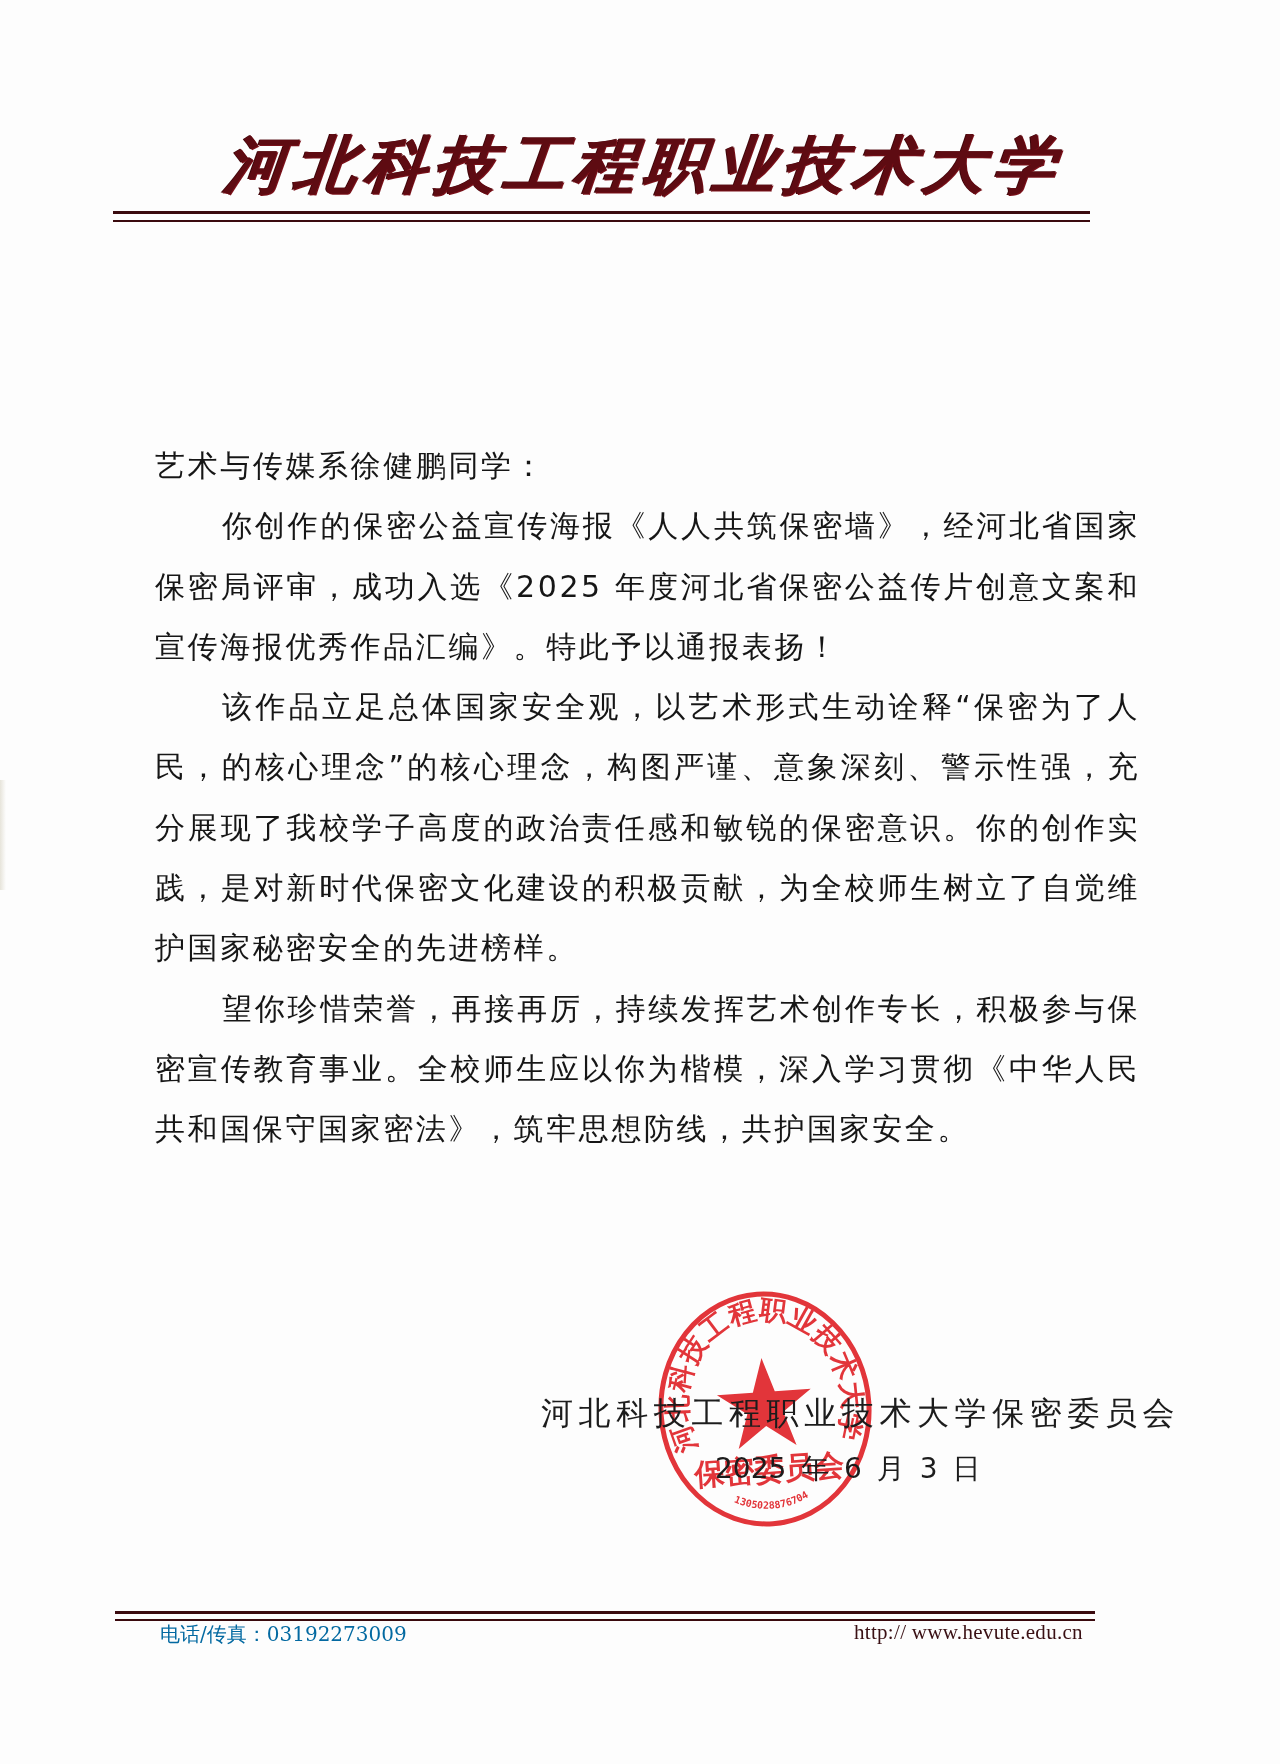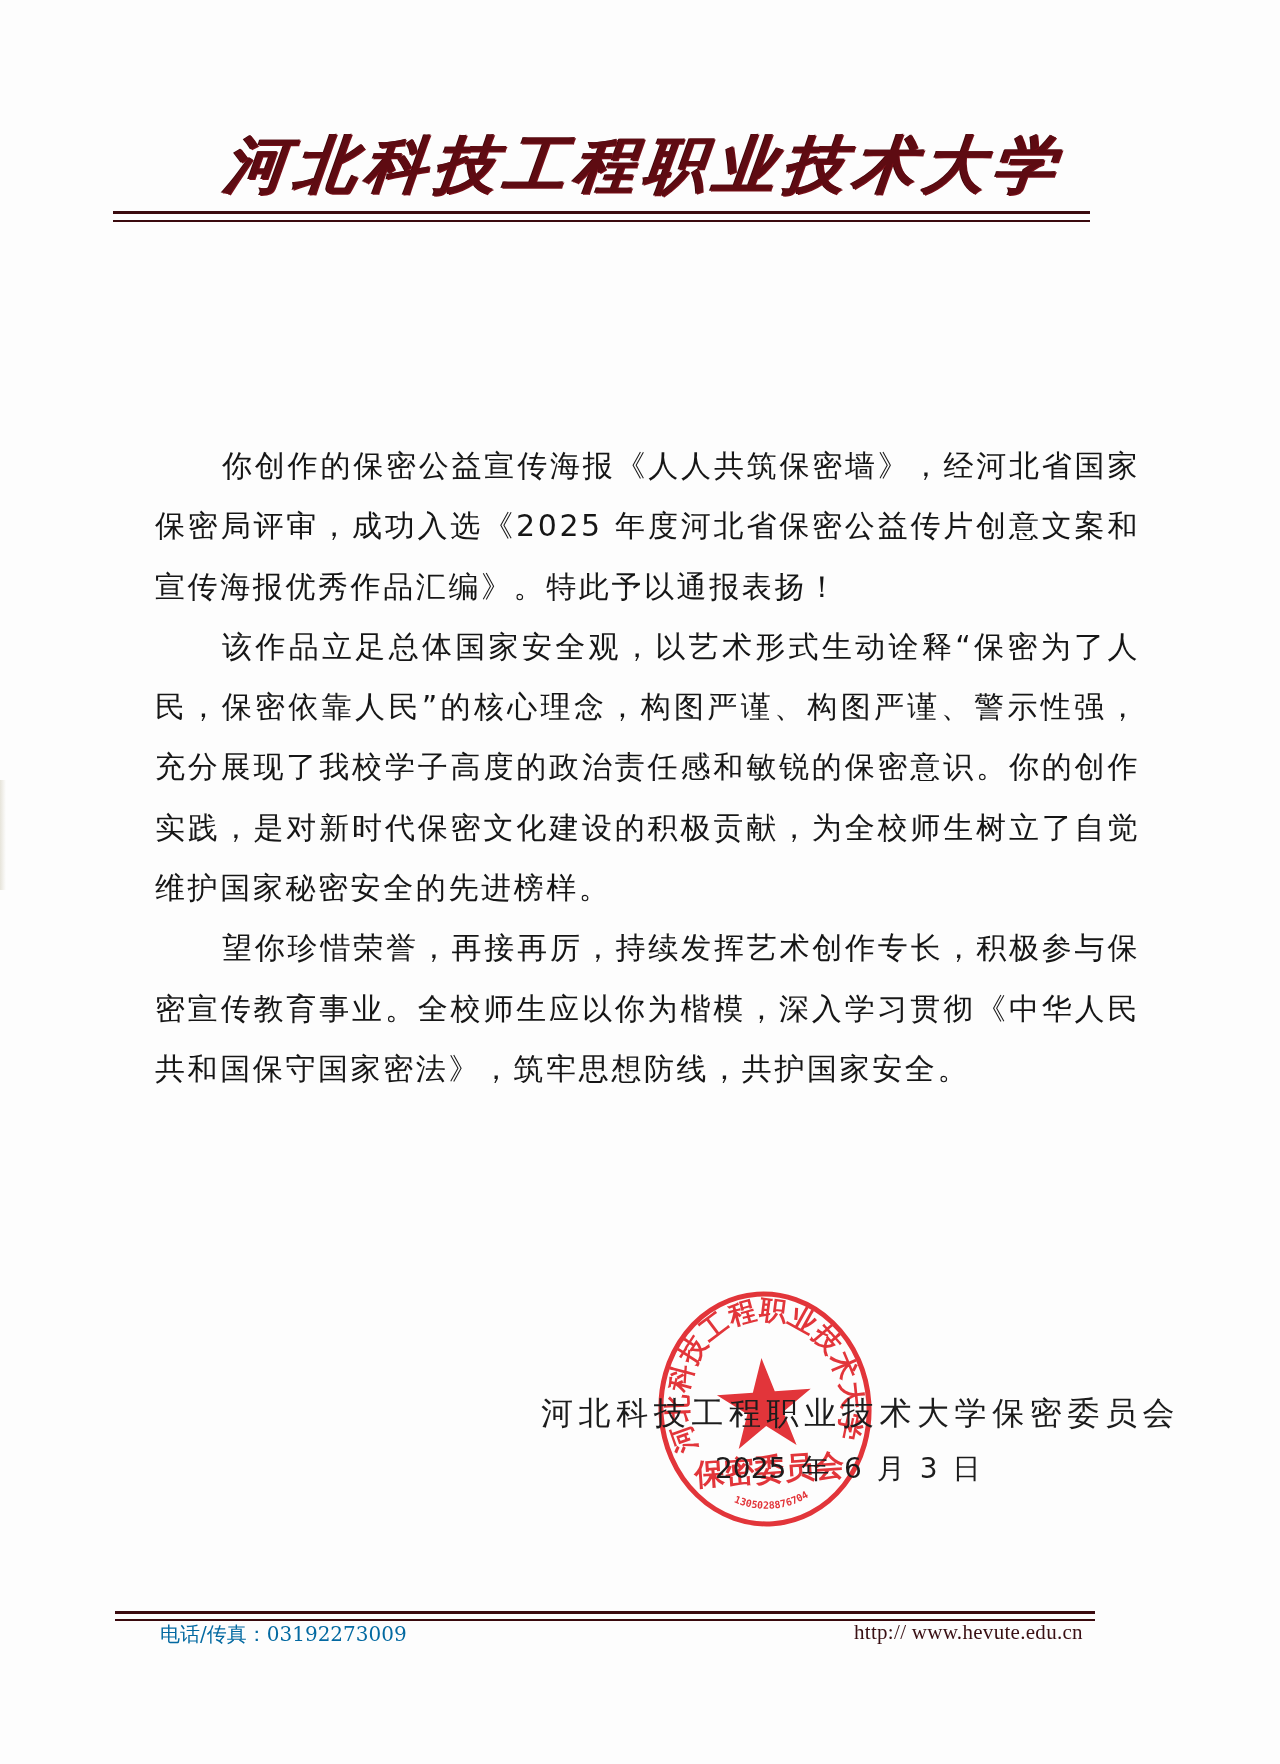--- a/index.html
+++ b/index.html
@@ -159,22 +159,23 @@
     <span>技</span>
     <span>术</span>
     <span>大</span>
     <span>学</span>
   </div>
   <div class="rule h1"></div>
   <div class="rule h2"></div>
 
 
   <div class="body-text">
+    <p>艺术与传媒系徐健鹏同学：</p>
     <p class="indent">你创作的保密公益宣传海报《人人共筑保密墙》，经河北省国家保密局评审，成功入选《2025 年度河北省保密公益传片创意文案和宣传海报优秀作品汇编》。特此予以通报表扬！</p>
-    <p class="indent">该作品立足总体国家安全观，以艺术形式生动诠释“保密为了人民，保密依靠人民”的核心理念，构图严谨、构图严谨、警示性强，充分展现了我校学子高度的政治责任感和敏锐的保密意识。你的创作实践，是对新时代保密文化建设的积极贡献，为全校师生树立了自觉维护国家秘密安全的先进榜样。</p>
+    <p class="indent">该作品立足总体国家安全观，以艺术形式生动诠释“保密为了人民，的核心理念”的核心理念，构图严谨、意象深刻、警示性强，充分展现了我校学子高度的政治责任感和敏锐的保密意识。你的创作实践，是对新时代保密文化建设的积极贡献，为全校师生树立了自觉维护国家秘密安全的先进榜样。</p>
     <p class="indent">望你珍惜荣誉，再接再厉，持续发挥艺术创作专长，积极参与保密宣传教育事业。全校师生应以你为楷模，深入学习贯彻《中华人民共和国保守国家密法》，筑牢思想防线，共护国家安全。</p>
   </div>
 
   <svg class="stamp" viewBox="0 0 220 242">
     <defs>
       <path id="arcTop" d="M 38 150 A 78 86 0 1 1 182 150"></path>
       <path id="arcBottom" d="M 52 196 A 80 80 0 0 0 168 196"></path>
     </defs>
     <ellipse cx="110" cy="121" rx="104" ry="115" fill="none" stroke="#e0252a" stroke-width="5"></ellipse>
     <text font-family="DejaVu Sans, sans-serif" font-size="27" font-weight="bold" fill="#e0252a" letter-spacing="1">

